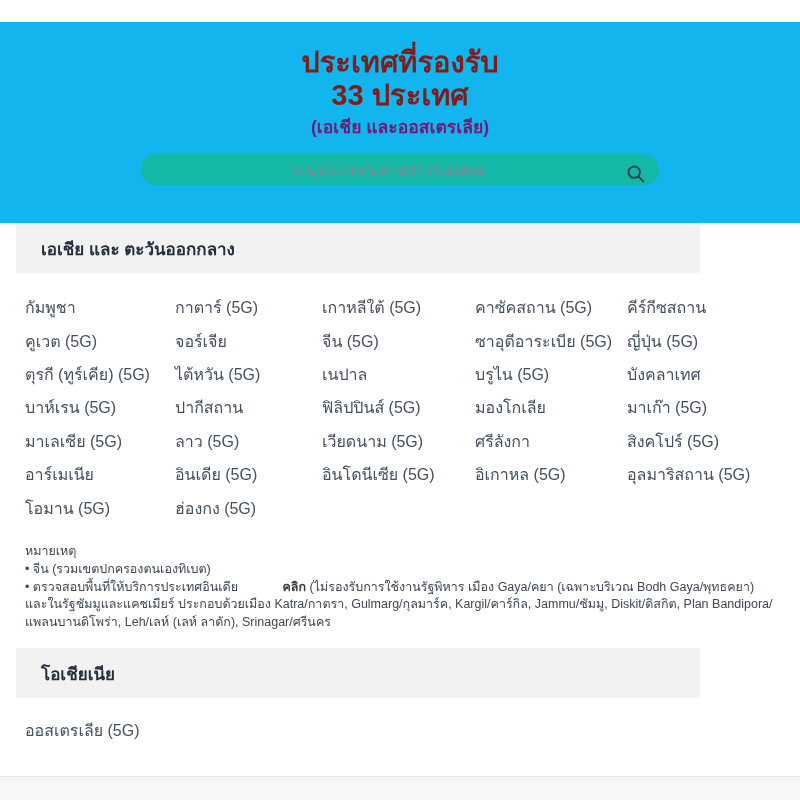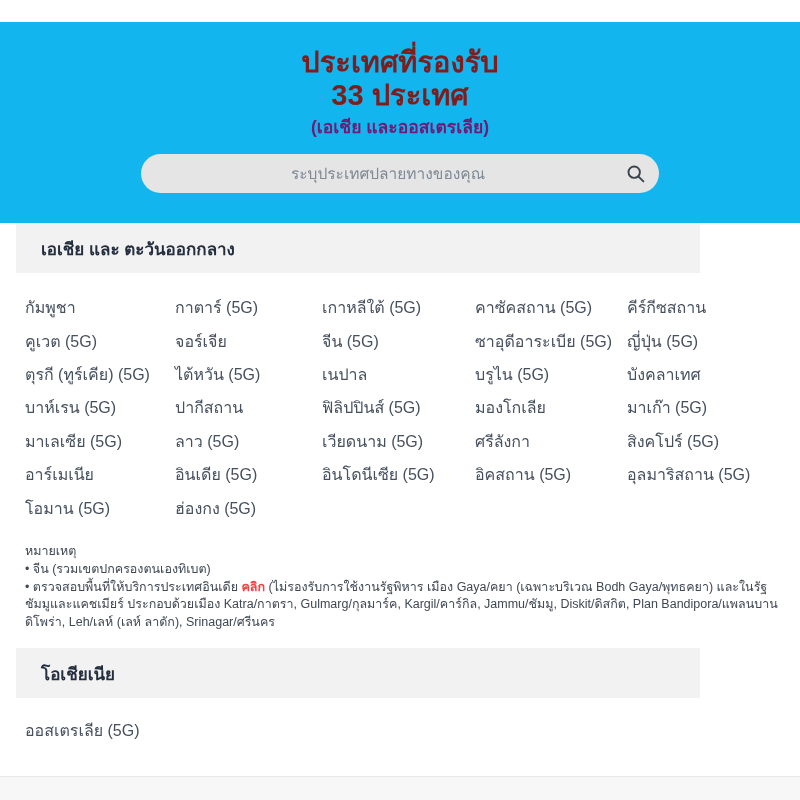--- a/index.html
+++ b/index.html
@@ -6,22 +6,22 @@
   *{box-sizing:border-box;}
   body{font-family:"Liberation Sans","DejaVu Sans",sans-serif;}
   .page{position:relative;width:800px;height:800px;background:#ffffff;overflow:hidden;}
 
   
   .hero{position:absolute;left:0;top:22px;width:800px;height:201px;background:#12b5ee;
         display:flex;flex-direction:column;align-items:center;}
   .hero-title{color:#7f1d1d;font-weight:700;font-size:29px;line-height:33px;text-align:center;}
   .hero-title.first{margin-top:24px;}
   .hero-subtitle{color:#701a75;font-weight:600;font-size:17.5px;line-height:26px;text-align:center;margin-top:2px;}
-  .search-pill{position:absolute;left:50%;transform:translateX(-50%);top:132px;width:518px;height:39px;
-        background:#e5e5e5;border-radius:20px;}
+  .search-pill{position:absolute;left:50%;transform:translateX(-50%);top:132px;width:518px;height:31px;
+        background:#14b8a6;border-radius:20px;}
   .search-input{position:absolute;left:0;top:0;width:100%;height:100%;border:none;outline:none;
         background:transparent;border-radius:20px;text-align:center;font-size:15.5px;
         font-family:"Liberation Sans","DejaVu Sans",sans-serif;color:#3c4652;padding:0 44px 0 20px;}
   .search-input::placeholder{color:#7f8a95;opacity:1;}
   .search-icon{position:absolute;right:13px;top:9px;width:21px;height:21px;cursor:pointer;}
 
   
   .section-bar{position:absolute;left:16px;width:684px;height:50px;background:#f2f2f3;
         display:flex;align-items:center;padding-left:25px;}
   .section-bar.asia{top:223px;}
@@ -30,21 +30,21 @@
 
   
   .country-grid{position:absolute;left:25px;top:291px;width:760px;display:grid;
         grid-template-columns:150px 147px 153px 152px 1fr;grid-auto-rows:33.4px;}
   .country-item{font-size:16px;color:#46505e;display:flex;align-items:center;white-space:nowrap;}
   .country-grid.oceania-grid{top:715px;grid-template-columns:1fr;grid-auto-rows:30px;}
 
   
   .notes{position:absolute;left:25px;top:543px;width:753px;font-size:12.5px;line-height:17.8px;color:#3f4854;}
   .notes-heading{display:block;}
-  .note-link{color:#ef4444;font-weight:700;cursor:pointer;}
+  .note-link{color:#404040;font-weight:700;cursor:pointer;margin-left:41px;}
 
   
   .bottom-strip{position:absolute;left:0;top:776px;width:800px;height:24px;background:#f7f7f8;border-top:1px solid #e7e7ea;}
 </style>
 </head>
 <body>
 
 <div class="page">
 
   <header class="hero">
@@ -87,21 +87,21 @@
       <div class="country-item">มองโกเลีย</div>
       <div class="country-item">มาเก๊า (5G)</div>
       <div class="country-item">มาเลเซีย (5G)</div>
       <div class="country-item">ลาว (5G)</div>
       <div class="country-item">เวียดนาม (5G)</div>
       <div class="country-item">ศรีลังกา</div>
       <div class="country-item">สิงคโปร์ (5G)</div>
       <div class="country-item">อาร์เมเนีย</div>
       <div class="country-item">อินเดีย (5G)</div>
       <div class="country-item">อินโดนีเซีย (5G)</div>
-      <div class="country-item">อิคสถาน (5G)</div>
+      <div class="country-item">อิเกาหล (5G)</div>
       <div class="country-item">อุลมาริสถาน (5G)</div>
       <div class="country-item">โอมาน (5G)</div>
       <div class="country-item">ฮ่องกง (5G)</div>
     </div>
 
   <div class="notes">
     <span class="notes-heading">หมายเหตุ</span>
     <span class="notes-heading">• จีน (รวมเขตปกครองตนเองทิเบต)</span>
     <span><span>• ตรวจสอบพื้นที่ให้บริการประเทศอินเดีย </span><a class="note-link">คลิก</a><span> (ไม่รองรับการใช้งานรัฐพิหาร เมือง Gaya/คยา (เฉพาะบริเวณ Bodh Gaya/พุทธคยา) และในรัฐชัมมูและแคชเมียร์ ประกอบด้วยเมือง Katra/กาตรา, Gulmarg/กุลมาร์ค, Kargil/คาร์กิล, Jammu/ชัมมู, Diskit/ดิสกิต, Plan Bandipora/แพลนบานดิโพร่า, Leh/เลห์ (เลห์ ลาดัก), Srinagar/ศรีนคร</span></span>
   </div>

